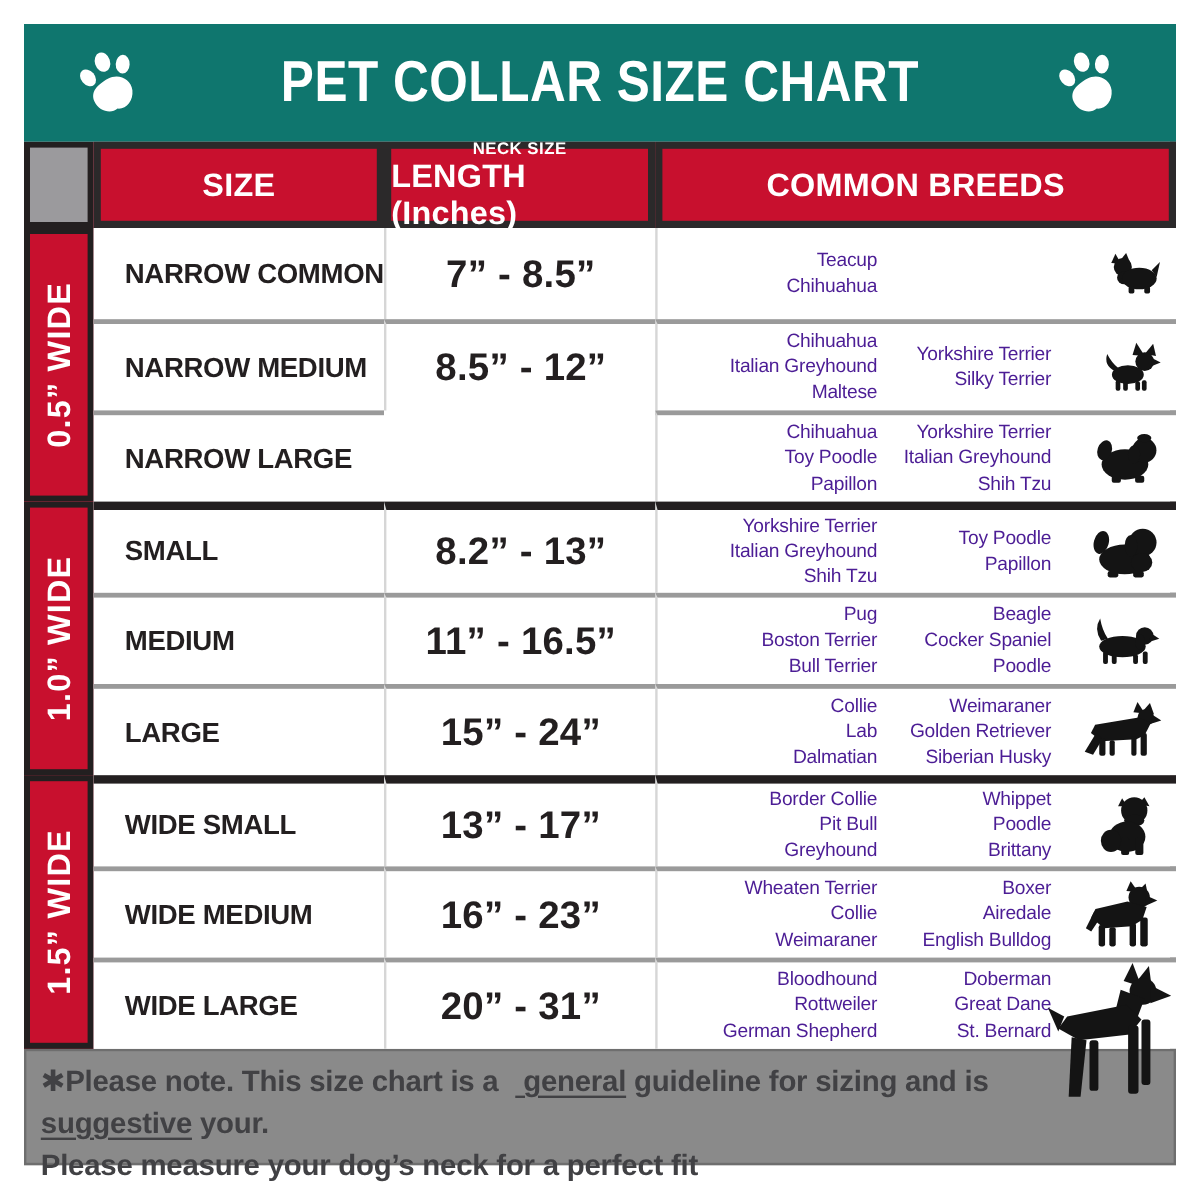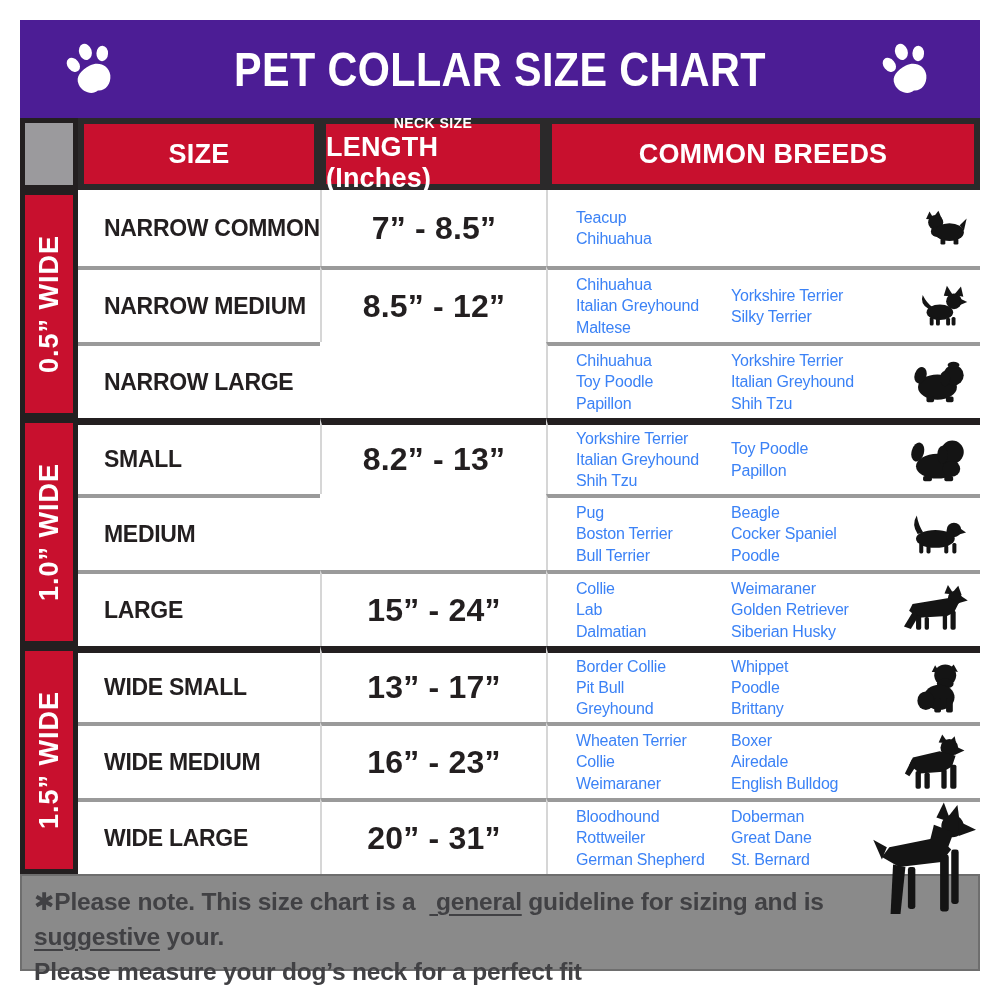--- a/index.html
+++ b/index.html
@@ -1,21 +1,21 @@
 <!DOCTYPE html>
 <html><head>
 <meta charset="utf-8">
 <style>
   * { margin:0; padding:0; box-sizing:border-box; }
   html,body { background:#ffffff; }
   body { font-family:"Liberation Sans","DejaVu Sans",sans-serif; color:#231F20; }
   .page { width:1000px; height:1000px; background:#fff; padding:20px 20px 0 20px; position:relative; }
 
   
-  .titlebar { height:98px; background:#4c1d95; position:relative;
+  .titlebar { height:98px; background:#0f766e; position:relative;
               display:flex; align-items:center; justify-content:space-between; padding:0 38px; }
   .titlebar h1 { position:absolute; left:50%; top:50%; transform:translate(-50%,-50%) scaleX(.86);
                  color:#fff; font-size:48px; font-weight:bold; letter-spacing:.5px; white-space:nowrap; }
   .paw { width:68px; height:62px; fill:#fff; }
 
   
   .size-table { display:grid; width:960px;
                 grid-template-columns:58px 242px 226px 434px;
                 grid-template-rows:72px repeat(9,76px);
                 background:#fff; border-right:5px solid #231F20; }
@@ -29,21 +29,21 @@
   .strip { background:#C8102E; border:5px solid #231F20;
            display:flex; align-items:center; justify-content:center; }
   .strip-label { writing-mode:vertical-rl; transform:rotate(180deg);
                  color:#fff; font-size:27px; font-weight:bold; letter-spacing:1px; white-space:nowrap; }
 
   .cell { display:flex; align-items:center; background:#fff; }
   .size-cell { padding-left:26px; font-size:23px; font-weight:bold; letter-spacing:-.3px; }
   .length-cell { justify-content:center; font-size:32px; font-weight:bold; letter-spacing:.2px;
                  border-left:2px solid #D6D6D6; }
   .breeds-cell { border-left:2px solid #D6D6D6; padding-left:28px; }
-  .breed-col { white-space:pre-line; font-size:16px; line-height:1.32; letter-spacing:-.2px; color:#3b82f6; }
+  .breed-col { white-space:pre-line; font-size:16px; line-height:1.32; letter-spacing:-.2px; color:#4c1d95;text-align:right; }
   .breed-col.a { width:155px; flex:none; }
   .breed-col.b { flex:1; }
   .icon-wrap { width:104px; flex:none; align-self:stretch; position:relative;
                display:flex; align-items:center; justify-content:flex-end; padding-right:12px; }
   .dog { fill:#141414; }
 
   
   .sg { border-top:4px solid #9A9A9A; }
   .sb { border-top:7px solid #231F20; }
 
@@ -275,20 +275,23 @@
       <span class="icon-wrap">
         <svg class="dog" width="58" height="46">
             <use href="#icon-pekingese"></use>
           </svg>
         </span>
     </div>
 
     <div class="cell size-cell sg" style="grid-area:6/2">
       <span>MEDIUM</span>
       </div>
+    <div class="cell length-cell sg" style="grid-area:6/3">
+      <span>11” - 16.5”</span>
+      </div>
     <div class="cell breeds-cell sg" style="grid-area:6/4">
       <span class="breed-col a">Pug
 Boston Terrier
 Bull Terrier</span>
       <span class="breed-col b">Beagle
 Cocker Spaniel
 Poodle</span>
       <span class="icon-wrap">
         <svg class="dog" width="62" height="42">
             <use href="#icon-beagle"></use>

